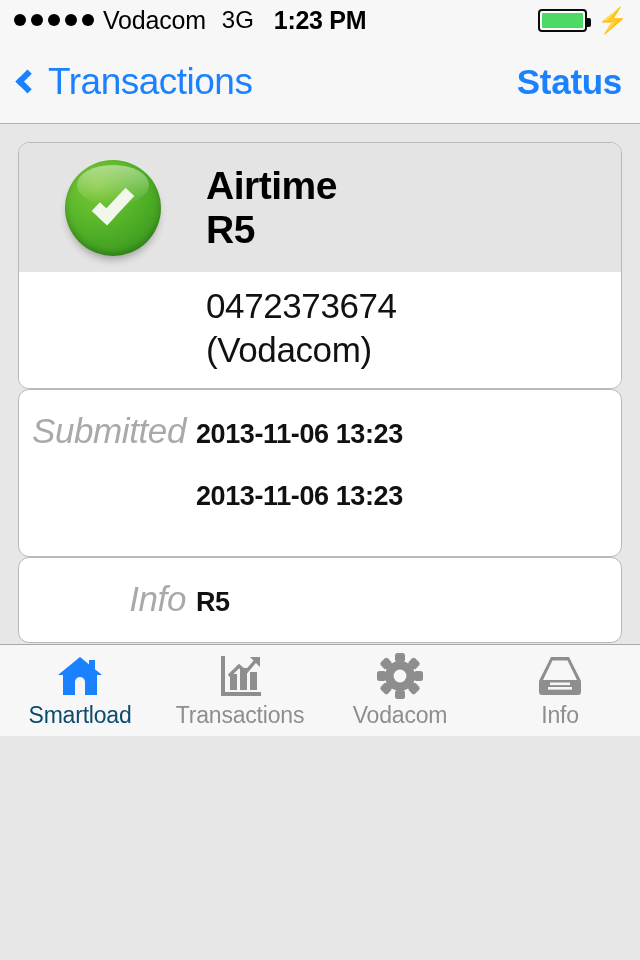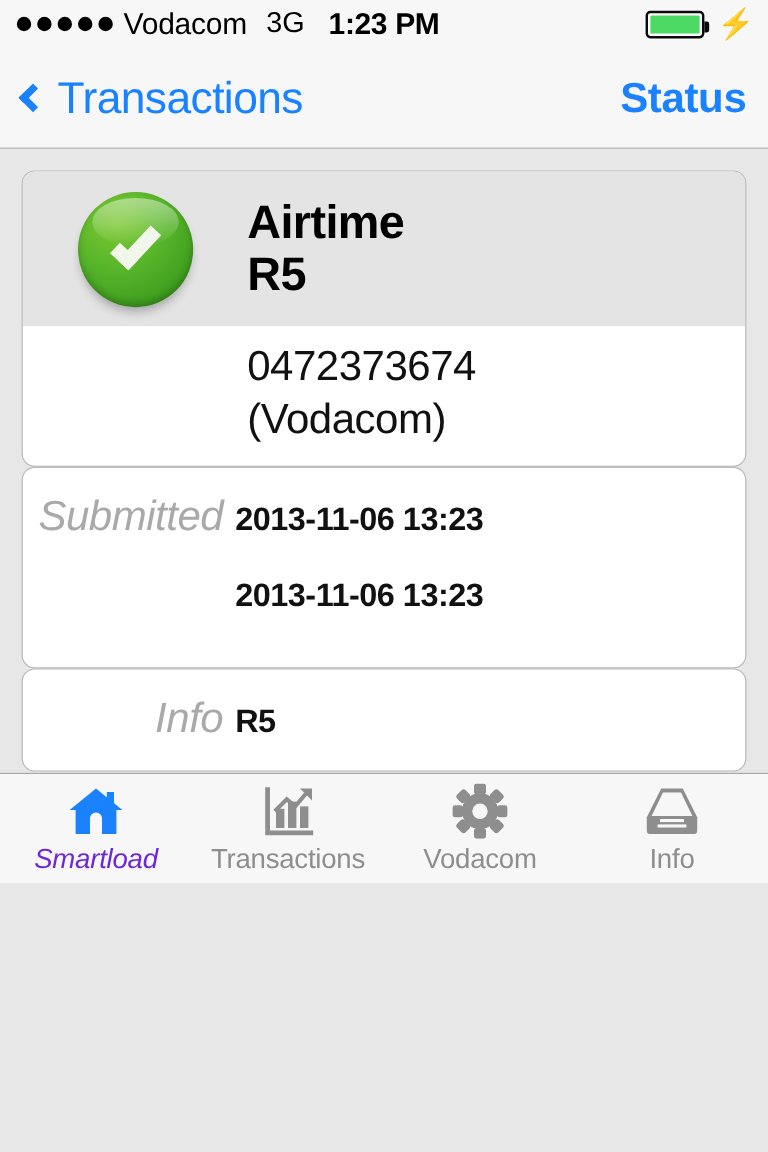--- a/index.html
+++ b/index.html
@@ -114,21 +114,21 @@
     position: absolute; bottom: 0; left: 0; width: 640px; height: 92px;
     background: #f7f7f7; border-top: 1px solid #a8a8a8;
     display: flex; align-items: flex-start;
   }
   .tab {
     flex: 1; display: flex; flex-direction: column; align-items: center;
     padding-top: 7px; cursor: pointer;
   }
   .tab-icon { height: 48px; display: flex; align-items: center; justify-content: center; }
   .tab-label { font-size: 23px; margin-top: 2px; letter-spacing: -0.2px; }
-  .tab.active .tab-label { color: #6d28d9; font-style: italic; }
+  .tab.active .tab-label { color: #0c4a6e; }
   .tab .tab-label { color: #8e8e8e; }
 </style>
 </head>
 <body>
 
 <div class="phone">
 
   <div class="statusbar">
     <div class="sb-left">
       <div class="sb-dots">

